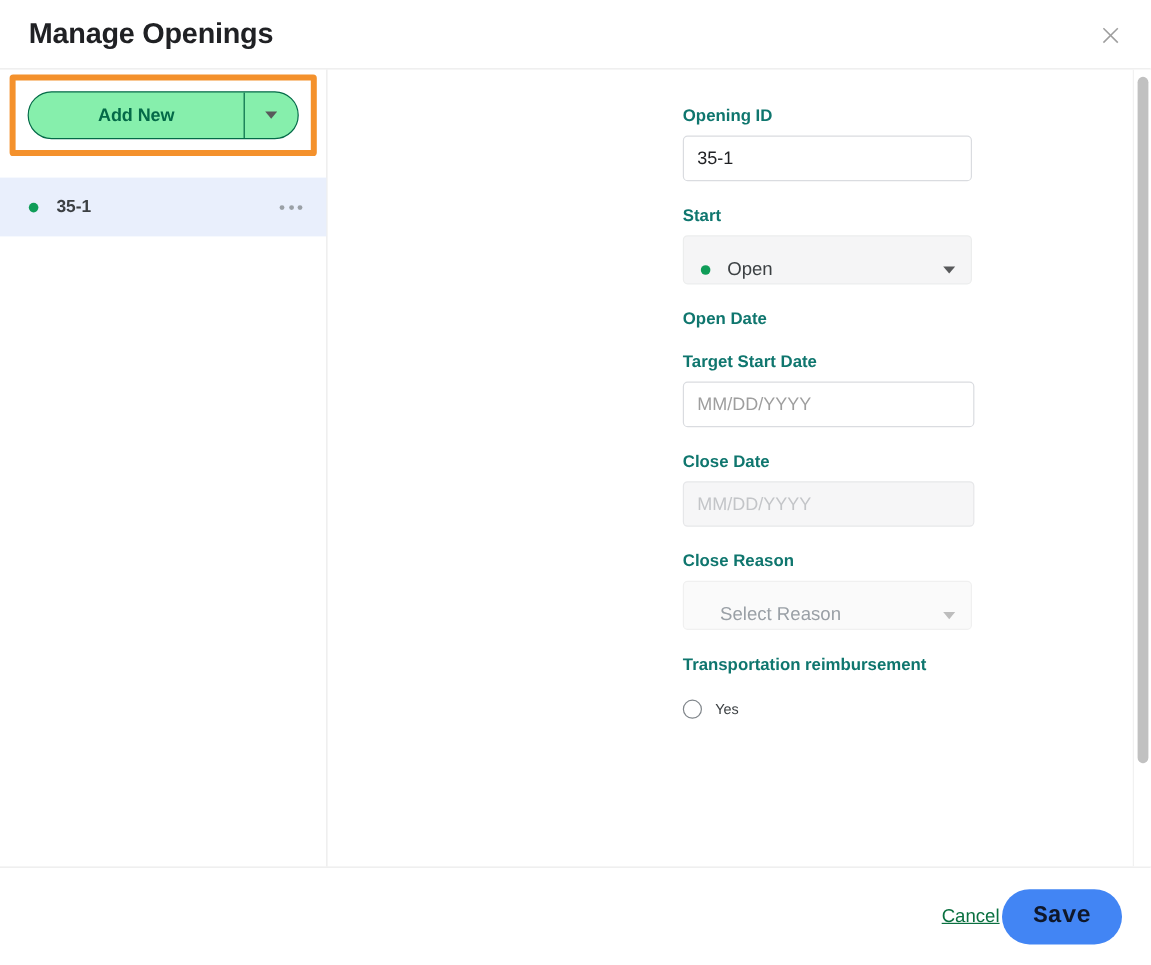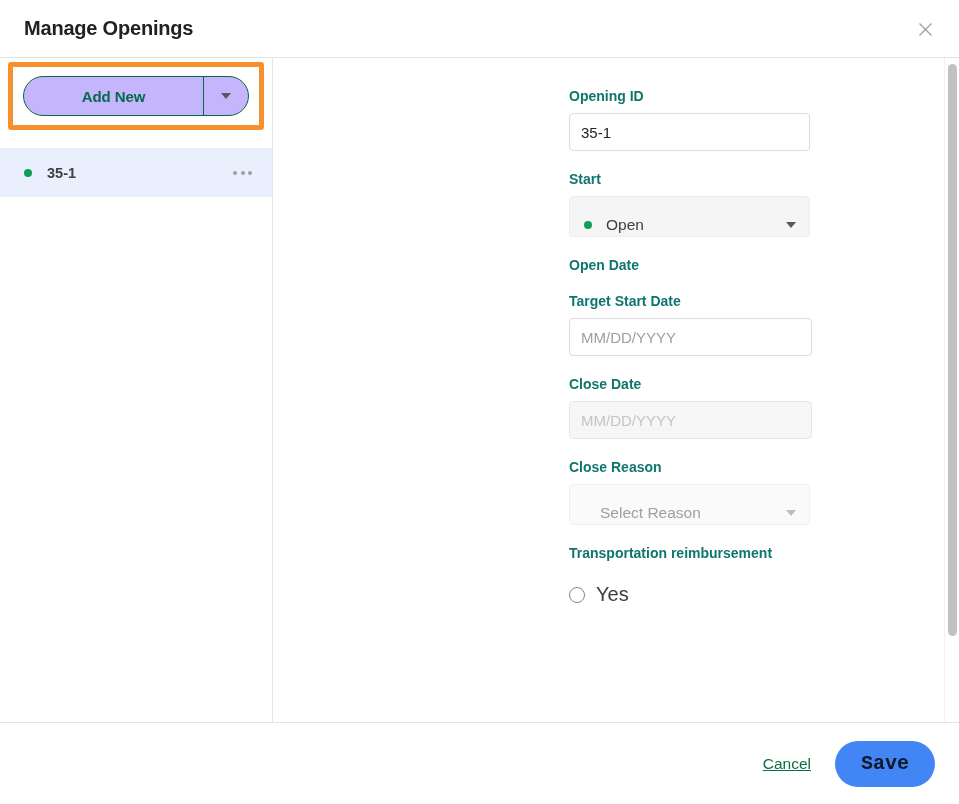--- a/index.html
+++ b/index.html
@@ -27,21 +27,21 @@
     position: relative;
     height: 58px;
     flex: 0 0 58px;
     border-bottom: 1px solid #e4e4e4;
     display: flex;
     align-items: center;
     padding: 0 24px;
     background: #fff;
   }
   .modal-title {
-    font-size: 20px;
+    font-size: 24px;
     font-weight: bold;
     color: #202124;
     letter-spacing: -0.2px;
   }
   .close-btn {
     position: absolute;
     right: 18px;
     top: 13px;
     width: 32px;
     height: 32px;
@@ -81,21 +81,21 @@
     border-radius: 3px;
     padding: 9px 10px;
     background: #ffffff;
   }
   .split-btn {
     display: flex;
     height: 40px;
     border: 1px solid #046a48;
     border-radius: 20px;
     overflow: hidden;
-    background: #c4b5fd;
+    background: #86efac;
   }
   .split-btn-main {
     flex: 1 1 auto;
     display: flex;
     align-items: center;
     justify-content: center;
     font-size: 15px;
     font-weight: bold;
     color: #046a48;
     cursor: pointer;
@@ -244,21 +244,21 @@
     cursor: pointer;
     padding: 4px 0;
   }
   .radio-circle {
     width: 16px; height: 16px;
     border: 1.6px solid #80868b;
     border-radius: 50%;
     flex: 0 0 16px;
     background: #fff;
   }
-  .radio-label { font-size: 20px; color: #3c4043; }
+  .radio-label { font-size: 12px; color: #3c4043; }
 
   
   .scrollbar-track {
     position: absolute;
     top: 0;
     right: 0;
     width: 15px;
     height: 100%;
     background: #ffffff;
     border-left: 1px solid #f1f1f1;
@@ -275,21 +275,20 @@
 
   
   .modal-footer {
     flex: 0 0 82px;
     height: 82px;
     border-top: 1px solid #e4e4e4;
     display: flex;
     align-items: center;
     justify-content: flex-end;
     padding: 0 24px;
-    gap: 22px;
     background: #fff;
   }
   .link-btn {
     font-size: 15.5px;
     color: #0a7040;
     text-decoration: underline;
     cursor: pointer;
     background: none;
     border: none;
     font-family: "Liberation Sans", sans-serif;

